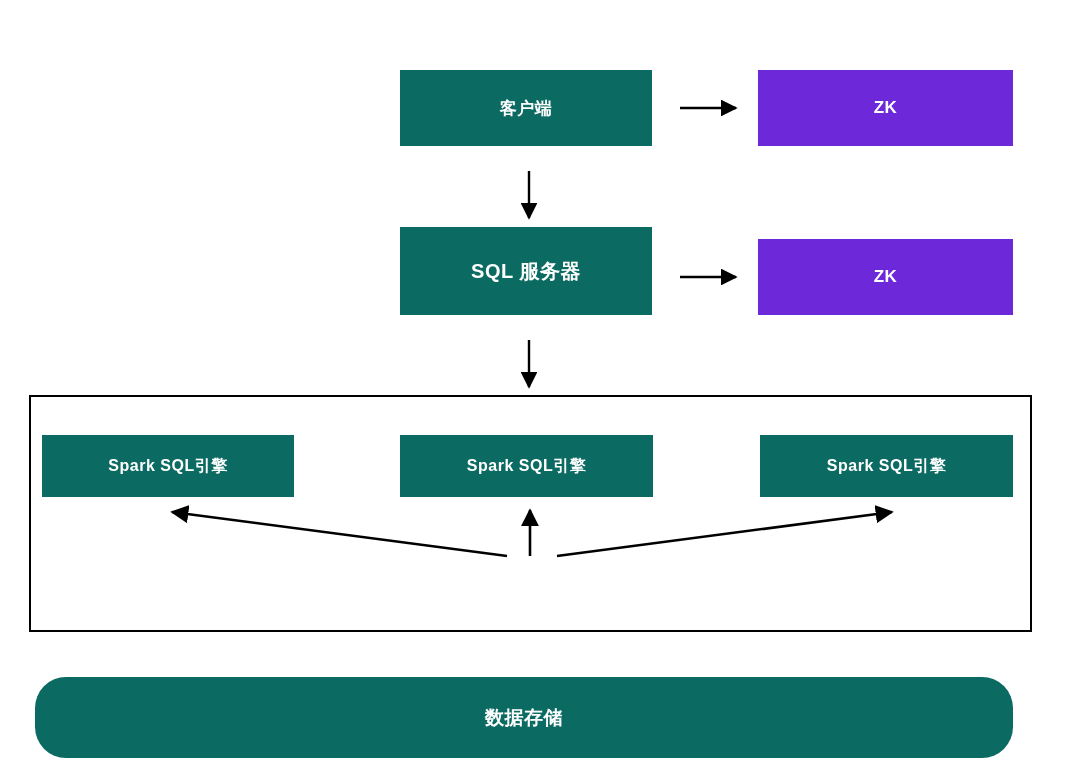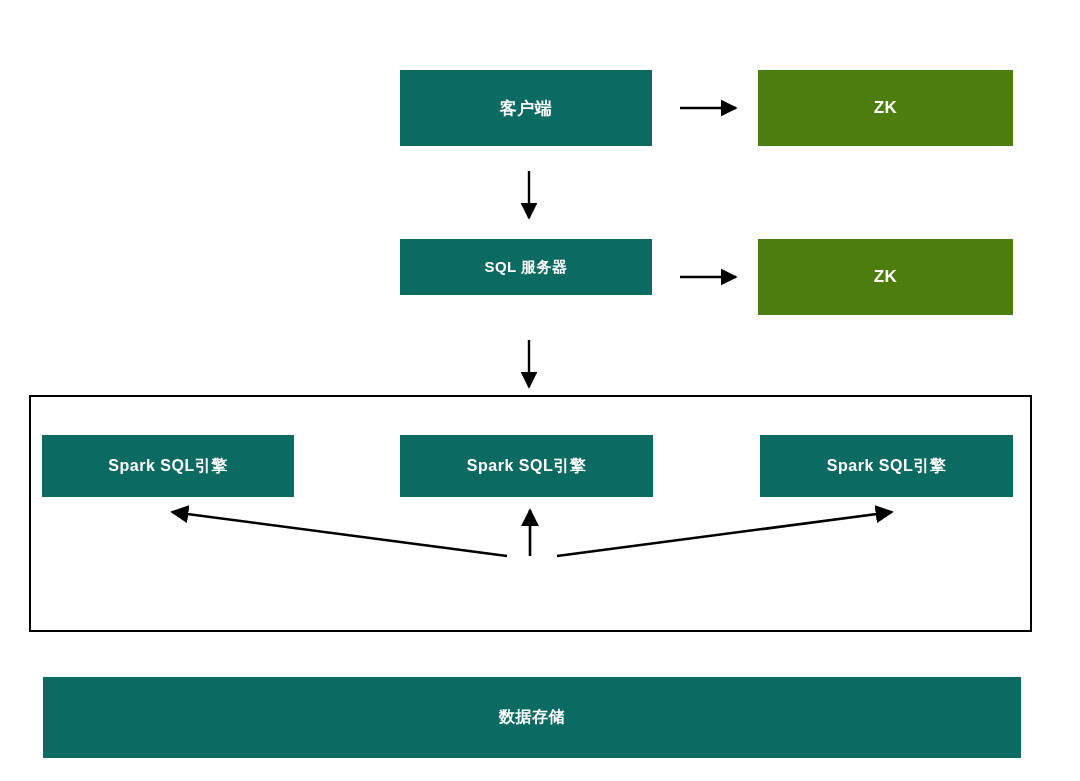--- a/index.html
+++ b/index.html
@@ -23,36 +23,36 @@
     display: flex;
     align-items: center;
     justify-content: center;
     color: #ffffff;
     font-weight: bold;
     letter-spacing: 0.5px;
     box-sizing: border-box;
     user-select: none;
   }
   .box-green  { background: #0b6a62; }
-  .box-blue   { background: #4d7c0f; }
+  .box-blue   { background: #6d28d9; }
   .box-gray   { background: #909090; }
 
   
   #client-box {
     left: 400px; top: 70px; width: 252px; height: 76px;
     font-size: 17px;
   }
   #zk-top-box {
     left: 758px; top: 70px; width: 255px; height: 76px;
     font-size: 17px;
   }
   
   #sql-server-box {
-    left: 400px; top: 239px; width: 252px; height: 56px;
-    font-size: 15px;
+    left: 400px; top: 227px; width: 252px; height: 88px;
+    font-size: 20px;
   }
   #zk-bottom-box {
     left: 758px; top: 239px; width: 255px; height: 76px;
     font-size: 17px;
   }
   
   #engine-container {
     position: absolute;
     left: 29px; top: 395px; width: 1003px; height: 237px;
     border: 2px solid #000000;
@@ -70,22 +70,23 @@
   #engine-right {
     left: 760px; top: 435px; width: 253px; height: 62px;
     font-size: 16px;
   }
   #yarn-box {
     left: 404px; top: 568px; width: 253px; height: 57px;
     font-size: 16px;
   }
   
   #storage-bar {
-    left: 43px; top: 677px; width: 978px; height: 81px;
-    font-size: 16px;
+    left: 35px; top: 677px; width: 978px; height: 81px;
+    font-size: 19px;
+    border-radius: 31px;
   }
   
   #arrow-layer {
     position: absolute;
     left: 0; top: 0;
     width: 1080px; height: 781px;
     pointer-events: none;
   }
   
   #watermark {

